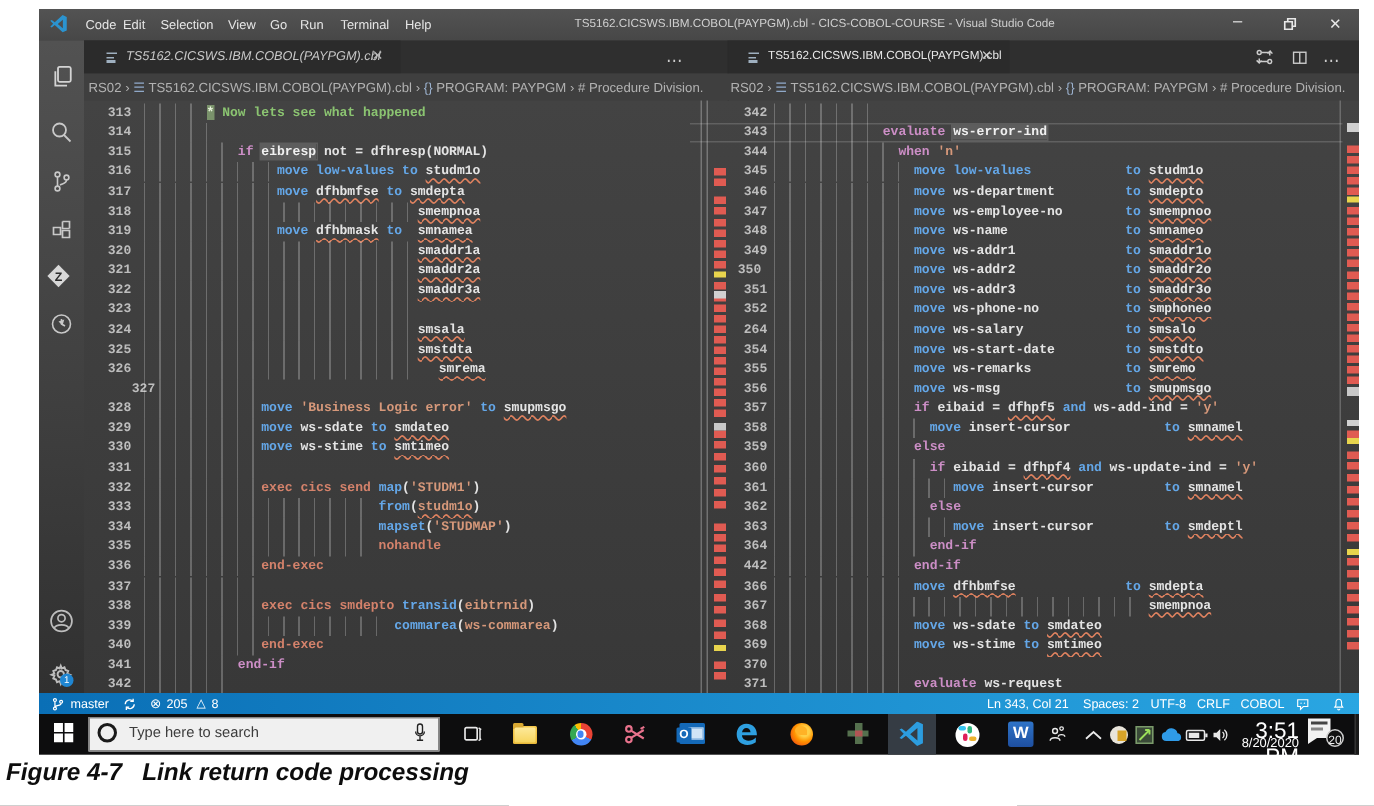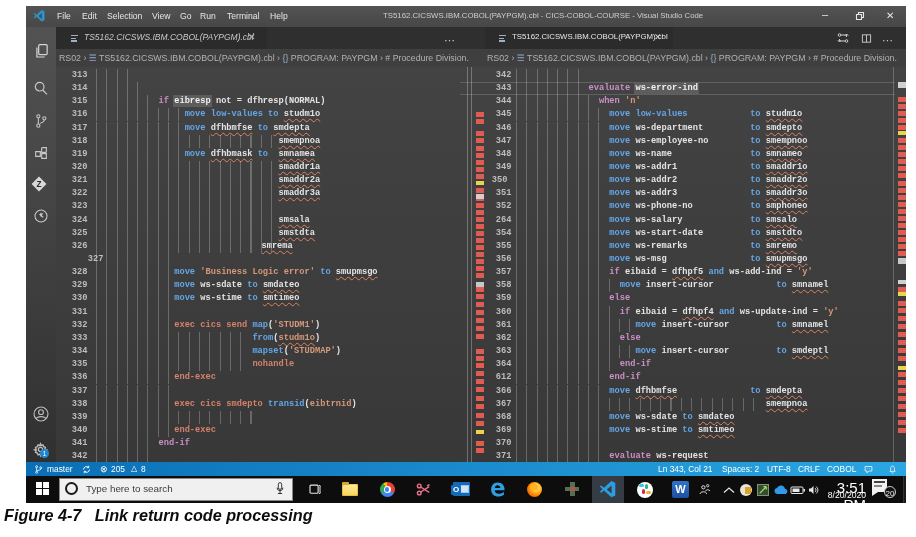--- a/index.html
+++ b/index.html
@@ -24,21 +24,21 @@
 .mtxt { color:#e6e6e6; font-size:8.6px; }
 </style></head>
 <body>
 <div id="page">
  <div id="win">
 
   <div class="abs" style="left:0;top:0;width:880px;height:20.5px;background:linear-gradient(#535353,#474747)">
     <svg class="abs" style="left:7px;top:4px" width="12" height="12" viewBox="0 0 24 24">
           <path fill="#2b93cf" d="M17.5 0 L7 9.6 3 6.5 1 7.5 4.9 11.5 1 15.5 3 16.5 7 13.4 17.5 23 23 20.5 V2.5 Z M17.8 6.2 V17.8 L11 12 Z"></path>
         </svg>
-    <span class="abs mtxt" style="left:31px;top:4.5px">File</span>
+    <span class="abs mtxt" style="left:31px;top:4.5px">Code</span>
     <span class="abs mtxt" style="left:56px;top:4.5px">Edit</span>
     <span class="abs mtxt" style="left:81px;top:4.5px">Selection</span>
     <span class="abs mtxt" style="left:126px;top:4.5px">View</span>
     <span class="abs mtxt" style="left:154px;top:4.5px">Go</span>
     <span class="abs mtxt" style="left:174px;top:4.5px">Run</span>
     <span class="abs mtxt" style="left:201px;top:4.5px">Terminal</span>
     <span class="abs mtxt" style="left:244px;top:4.5px">Help</span>
     <span class="abs" style="left:357px;top:5px;color:#cfcfcf;font-size:7.8px">TS5162.CICSWS.IBM.COBOL(PAYPGM).cbl - CICS-COBOL-COURSE - Visual Studio Code</span>
     <span class="abs" style="left:796px;top:2px;color:#e8e8e8;font-size:11px">–</span>
     <svg class="abs" style="left:829px;top:5px" width="10" height="10" viewBox="0 0 10 10">
@@ -124,20 +124,21 @@
   <div class="abs bc" style="left:461px;top:47px;color:#b2b2b2;font-size:8.8px;white-space:nowrap">RS02 › <span style="color:#8fa8c8">☰</span> TS5162.CICSWS.IBM.COBOL(PAYPGM).cbl › <span style="color:#9ab0cc">{}</span> PROGRAM: PAYPGM › # Procedure Division.</div>
 
   <div class="abs" style="left:30px;top:61px;width:850px;height:395px;background:linear-gradient(#434343,#383838);overflow:hidden"></div>
  </div>
 
  <div class="abs" style="left:0;top:0;width:916px;height:462px;overflow:hidden;pointer-events:none">
 
   <div class="abs" style="left:460px;top:82.05px;width:435px;height:13.15px;border-top:1px solid rgba(255,255,255,0.16);border-bottom:1px solid rgba(255,255,255,0.16)"></div>
 <div class="ln" style="left:56px;top:68.90px;width:31.5px">313</div>
 <div class="ig" style="left:96.0px;top:68.90px;width:38.8px"></div>
+<div class="cl" style="left:96.0px;top:68.90px">&nbsp;&nbsp;&nbsp;&nbsp;&nbsp;&nbsp;&nbsp;&nbsp;<i class="cmb">*</i>&nbsp;<i class="cm">Now lets see what happened</i></div>
 <div class="ln" style="left:56px;top:82.05px;width:31.5px">314</div>
 <div class="ig" style="left:96.0px;top:82.05px;width:49.2px"></div>
 <div class="ln" style="left:56px;top:95.20px;width:31.5px">315</div>
 <div class="ig" style="left:96.0px;top:95.20px;width:59.6px"></div>
 <div class="cl" style="left:96.0px;top:95.20px">&nbsp;&nbsp;&nbsp;&nbsp;&nbsp;&nbsp;&nbsp;&nbsp;&nbsp;&nbsp;&nbsp;&nbsp;<i class="kw2">if</i>&nbsp;<i class="hl">eibresp</i><i class="pl"> not = dfhresp(NORMAL)</i></div>
 <div class="ln" style="left:56px;top:108.35px;width:31.5px">316</div>
 <div class="ig" style="left:96.0px;top:108.35px;width:85.7px"></div>
 <div class="cl" style="left:96.0px;top:108.35px">&nbsp;&nbsp;&nbsp;&nbsp;&nbsp;&nbsp;&nbsp;&nbsp;&nbsp;&nbsp;&nbsp;&nbsp;&nbsp;&nbsp;&nbsp;&nbsp;&nbsp;<i class="kw">move</i>&nbsp;<i class="kw">low-values</i>&nbsp;<i class="kw">to</i>&nbsp;<i class="sq">studm1o</i></div>
 <div class="ln" style="left:56px;top:121.50px;width:31.5px">317</div>
 <div class="ig" style="left:96.0px;top:121.50px;width:85.7px"></div>
@@ -160,21 +161,21 @@
 <div class="ln" style="left:56px;top:200.40px;width:31.5px">323</div>
 <div class="ig" style="left:96.0px;top:200.40px;width:179.7px"></div>
 <div class="ln" style="left:56px;top:213.55px;width:31.5px">324</div>
 <div class="ig" style="left:96.0px;top:213.55px;width:179.7px"></div>
 <div class="cl" style="left:96.0px;top:213.55px">&nbsp;&nbsp;&nbsp;&nbsp;&nbsp;&nbsp;&nbsp;&nbsp;&nbsp;&nbsp;&nbsp;&nbsp;&nbsp;&nbsp;&nbsp;&nbsp;&nbsp;&nbsp;&nbsp;&nbsp;&nbsp;&nbsp;&nbsp;&nbsp;&nbsp;&nbsp;&nbsp;&nbsp;&nbsp;&nbsp;&nbsp;&nbsp;&nbsp;&nbsp;&nbsp;<i class="sq">smsala</i></div>
 <div class="ln" style="left:56px;top:226.70px;width:31.5px">325</div>
 <div class="ig" style="left:96.0px;top:226.70px;width:179.7px"></div>
 <div class="cl" style="left:96.0px;top:226.70px">&nbsp;&nbsp;&nbsp;&nbsp;&nbsp;&nbsp;&nbsp;&nbsp;&nbsp;&nbsp;&nbsp;&nbsp;&nbsp;&nbsp;&nbsp;&nbsp;&nbsp;&nbsp;&nbsp;&nbsp;&nbsp;&nbsp;&nbsp;&nbsp;&nbsp;&nbsp;&nbsp;&nbsp;&nbsp;&nbsp;&nbsp;&nbsp;&nbsp;&nbsp;&nbsp;<i class="sq">smstdta</i></div>
 <div class="ln" style="left:56px;top:239.85px;width:31.5px">326</div>
 <div class="ig" style="left:96.0px;top:239.85px;width:179.7px"></div>
-<div class="cl" style="left:79px;top:239.85px">&nbsp;&nbsp;&nbsp;&nbsp;&nbsp;&nbsp;&nbsp;&nbsp;&nbsp;&nbsp;&nbsp;&nbsp;&nbsp;&nbsp;&nbsp;&nbsp;&nbsp;&nbsp;&nbsp;&nbsp;&nbsp;&nbsp;&nbsp;&nbsp;&nbsp;&nbsp;&nbsp;&nbsp;&nbsp;&nbsp;&nbsp;&nbsp;&nbsp;&nbsp;&nbsp;<i class="sq">smrema</i></div>
+<div class="cl" style="left:110px;top:239.85px">&nbsp;&nbsp;&nbsp;&nbsp;&nbsp;&nbsp;&nbsp;&nbsp;&nbsp;&nbsp;&nbsp;&nbsp;&nbsp;&nbsp;&nbsp;&nbsp;&nbsp;&nbsp;&nbsp;&nbsp;&nbsp;&nbsp;&nbsp;&nbsp;&nbsp;&nbsp;&nbsp;&nbsp;&nbsp;&nbsp;&nbsp;&nbsp;&nbsp;&nbsp;&nbsp;<i class="sq">smrema</i></div>
 <div class="ln" style="left:72px;top:253.00px;width:31.5px">327</div>
 <div class="ig" style="left:96.0px;top:253.00px;width:75.3px"></div>
 <div class="ln" style="left:56px;top:266.15px;width:31.5px">328</div>
 <div class="ig" style="left:96.0px;top:266.15px;width:75.3px"></div>
 <div class="cl" style="left:96.0px;top:266.15px">&nbsp;&nbsp;&nbsp;&nbsp;&nbsp;&nbsp;&nbsp;&nbsp;&nbsp;&nbsp;&nbsp;&nbsp;&nbsp;&nbsp;&nbsp;<i class="kw">move</i>&nbsp;<i class="st">'Business Logic error'</i>&nbsp;<i class="kw">to</i>&nbsp;<i class="sq">smupmsgo</i></div>
 <div class="ln" style="left:56px;top:279.30px;width:31.5px">329</div>
 <div class="ig" style="left:96.0px;top:279.30px;width:75.3px"></div>
 <div class="cl" style="left:96.0px;top:279.30px">&nbsp;&nbsp;&nbsp;&nbsp;&nbsp;&nbsp;&nbsp;&nbsp;&nbsp;&nbsp;&nbsp;&nbsp;&nbsp;&nbsp;&nbsp;<i class="kw">move</i>&nbsp;<i class="pl">ws-sdate</i>&nbsp;<i class="kw">to</i>&nbsp;<i class="sq">smdateo</i></div>
 <div class="ln" style="left:56px;top:292.45px;width:31.5px">330</div>
 <div class="ig" style="left:96.0px;top:292.45px;width:75.3px"></div>
@@ -196,20 +197,21 @@
 <div class="ln" style="left:56px;top:371.35px;width:31.5px">336</div>
 <div class="ig" style="left:96.0px;top:371.35px;width:75.3px"></div>
 <div class="cl" style="left:96.0px;top:371.35px">&nbsp;&nbsp;&nbsp;&nbsp;&nbsp;&nbsp;&nbsp;&nbsp;&nbsp;&nbsp;&nbsp;&nbsp;&nbsp;&nbsp;&nbsp;<i class="ex">end-exec</i></div>
 <div class="ln" style="left:56px;top:384.50px;width:31.5px">337</div>
 <div class="ig" style="left:96.0px;top:384.50px;width:75.3px"></div>
 <div class="ln" style="left:56px;top:397.65px;width:31.5px">338</div>
 <div class="ig" style="left:96.0px;top:397.65px;width:75.3px"></div>
 <div class="cl" style="left:96.0px;top:397.65px">&nbsp;&nbsp;&nbsp;&nbsp;&nbsp;&nbsp;&nbsp;&nbsp;&nbsp;&nbsp;&nbsp;&nbsp;&nbsp;&nbsp;&nbsp;<i class="ex">exec cics smdepto</i>&nbsp;<i class="kw">transid</i><i class="pl">(</i><i class="st">eibtrnid</i><i class="pl">)</i></div>
 <div class="ln" style="left:56px;top:410.80px;width:31.5px">339</div>
 <div class="ig" style="left:96.0px;top:410.80px;width:164.0px"></div>
+<div class="cl" style="left:96.0px;top:410.80px">&nbsp;&nbsp;&nbsp;&nbsp;&nbsp;&nbsp;&nbsp;&nbsp;&nbsp;&nbsp;&nbsp;&nbsp;&nbsp;&nbsp;&nbsp;&nbsp;&nbsp;&nbsp;&nbsp;&nbsp;&nbsp;&nbsp;&nbsp;&nbsp;&nbsp;&nbsp;&nbsp;&nbsp;&nbsp;&nbsp;&nbsp;&nbsp;<i class="kw">commarea</i><i class="pl">(</i><i class="st">ws-commarea</i><i class="pl">)</i></div>
 <div class="ln" style="left:56px;top:423.95px;width:31.5px">340</div>
 <div class="ig" style="left:96.0px;top:423.95px;width:75.3px"></div>
 <div class="cl" style="left:96.0px;top:423.95px">&nbsp;&nbsp;&nbsp;&nbsp;&nbsp;&nbsp;&nbsp;&nbsp;&nbsp;&nbsp;&nbsp;&nbsp;&nbsp;&nbsp;&nbsp;<i class="ex">end-exec</i></div>
 <div class="ln" style="left:56px;top:437.10px;width:31.5px">341</div>
 <div class="ig" style="left:96.0px;top:437.10px;width:59.6px"></div>
 <div class="cl" style="left:96.0px;top:437.10px">&nbsp;&nbsp;&nbsp;&nbsp;&nbsp;&nbsp;&nbsp;&nbsp;&nbsp;&nbsp;&nbsp;&nbsp;<i class="kw2">end-if</i></div>
 <div class="ln" style="left:56px;top:450.25px;width:31.5px">342</div>
 <div class="ig" style="left:96.0px;top:450.25px;width:59.6px"></div>
 <div class="ln" style="left:484px;top:68.90px;width:27.5px">342</div>
 <div class="ig" style="left:515.5px;top:68.90px;width:70.1px"></div>
@@ -272,21 +274,21 @@
 <div class="cl" style="left:515.5px;top:318.75px">&nbsp;&nbsp;&nbsp;&nbsp;&nbsp;&nbsp;&nbsp;&nbsp;&nbsp;&nbsp;&nbsp;&nbsp;&nbsp;&nbsp;&nbsp;&nbsp;&nbsp;&nbsp;&nbsp;&nbsp;&nbsp;&nbsp;&nbsp;<i class="kw">move</i>&nbsp;<i class="pl">insert-cursor</i>&nbsp;&nbsp;&nbsp;&nbsp;&nbsp;&nbsp;&nbsp;&nbsp;&nbsp;<i class="kw">to</i>&nbsp;<i class="sq">smnamel</i></div>
 <div class="ln" style="left:484px;top:331.90px;width:27.5px">362</div>
 <div class="ig" style="left:515.5px;top:331.90px;width:101.4px"></div>
 <div class="cl" style="left:515.5px;top:331.90px">&nbsp;&nbsp;&nbsp;&nbsp;&nbsp;&nbsp;&nbsp;&nbsp;&nbsp;&nbsp;&nbsp;&nbsp;&nbsp;&nbsp;&nbsp;&nbsp;&nbsp;&nbsp;&nbsp;&nbsp;<i class="kw2">else</i></div>
 <div class="ln" style="left:484px;top:345.05px;width:27.5px">363</div>
 <div class="ig" style="left:515.5px;top:345.05px;width:117.1px"></div>
 <div class="cl" style="left:515.5px;top:345.05px">&nbsp;&nbsp;&nbsp;&nbsp;&nbsp;&nbsp;&nbsp;&nbsp;&nbsp;&nbsp;&nbsp;&nbsp;&nbsp;&nbsp;&nbsp;&nbsp;&nbsp;&nbsp;&nbsp;&nbsp;&nbsp;&nbsp;&nbsp;<i class="kw">move</i>&nbsp;<i class="pl">insert-cursor</i>&nbsp;&nbsp;&nbsp;&nbsp;&nbsp;&nbsp;&nbsp;&nbsp;&nbsp;<i class="kw">to</i>&nbsp;<i class="sq">smdeptl</i></div>
 <div class="ln" style="left:484px;top:358.20px;width:27.5px">364</div>
 <div class="ig" style="left:515.5px;top:358.20px;width:101.4px"></div>
 <div class="cl" style="left:515.5px;top:358.20px">&nbsp;&nbsp;&nbsp;&nbsp;&nbsp;&nbsp;&nbsp;&nbsp;&nbsp;&nbsp;&nbsp;&nbsp;&nbsp;&nbsp;&nbsp;&nbsp;&nbsp;&nbsp;&nbsp;&nbsp;<i class="kw2">end-if</i></div>
-<div class="ln" style="left:484px;top:371.35px;width:27.5px">612</div>
+<div class="ln" style="left:484px;top:371.35px;width:27.5px">442</div>
 <div class="ig" style="left:515.5px;top:371.35px;width:91.0px"></div>
 <div class="cl" style="left:515.5px;top:371.35px">&nbsp;&nbsp;&nbsp;&nbsp;&nbsp;&nbsp;&nbsp;&nbsp;&nbsp;&nbsp;&nbsp;&nbsp;&nbsp;&nbsp;&nbsp;&nbsp;&nbsp;&nbsp;<i class="kw2">end-if</i></div>
 <div class="ln" style="left:484px;top:384.50px;width:27.5px">366</div>
 <div class="ig" style="left:515.5px;top:384.50px;width:91.0px"></div>
 <div class="cl" style="left:515.5px;top:384.50px">&nbsp;&nbsp;&nbsp;&nbsp;&nbsp;&nbsp;&nbsp;&nbsp;&nbsp;&nbsp;&nbsp;&nbsp;&nbsp;&nbsp;&nbsp;&nbsp;&nbsp;&nbsp;<i class="kw">move</i>&nbsp;<i class="sq">dfhbmfse</i>&nbsp;&nbsp;&nbsp;&nbsp;&nbsp;&nbsp;&nbsp;&nbsp;&nbsp;&nbsp;&nbsp;&nbsp;&nbsp;&nbsp;<i class="kw">to</i>&nbsp;<i class="sq">smdepta</i></div>
 <div class="ln" style="left:484px;top:397.65px;width:27.5px">367</div>
 <div class="ig" style="left:515.5px;top:397.65px;width:247.6px"></div>
 <div class="cl" style="left:515.5px;top:397.65px">&nbsp;&nbsp;&nbsp;&nbsp;&nbsp;&nbsp;&nbsp;&nbsp;&nbsp;&nbsp;&nbsp;&nbsp;&nbsp;&nbsp;&nbsp;&nbsp;&nbsp;&nbsp;&nbsp;&nbsp;&nbsp;&nbsp;&nbsp;&nbsp;&nbsp;&nbsp;&nbsp;&nbsp;&nbsp;&nbsp;&nbsp;&nbsp;&nbsp;&nbsp;&nbsp;&nbsp;&nbsp;&nbsp;&nbsp;&nbsp;&nbsp;&nbsp;&nbsp;&nbsp;&nbsp;&nbsp;&nbsp;&nbsp;<i class="sq">smempnoa</i></div>
 <div class="ln" style="left:484px;top:410.80px;width:27.5px">368</div>
 <div class="ig" style="left:515.5px;top:410.80px;width:91.0px"></div>

